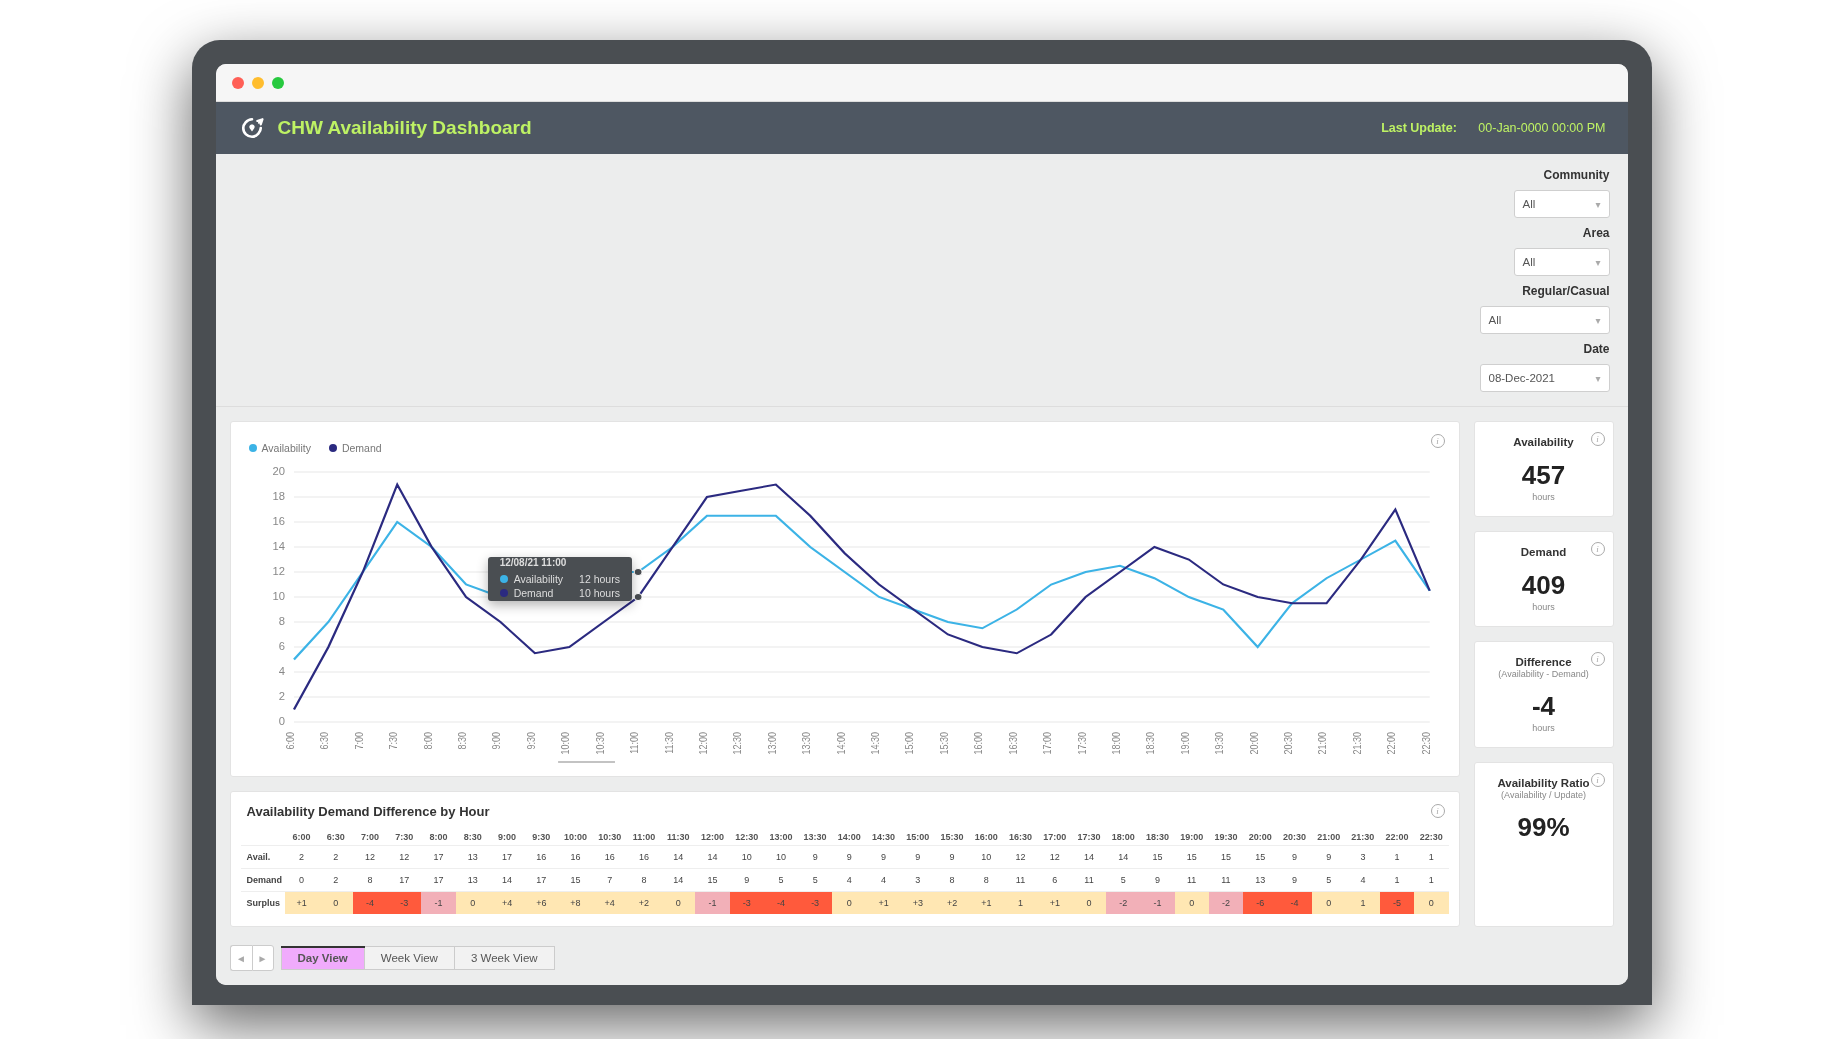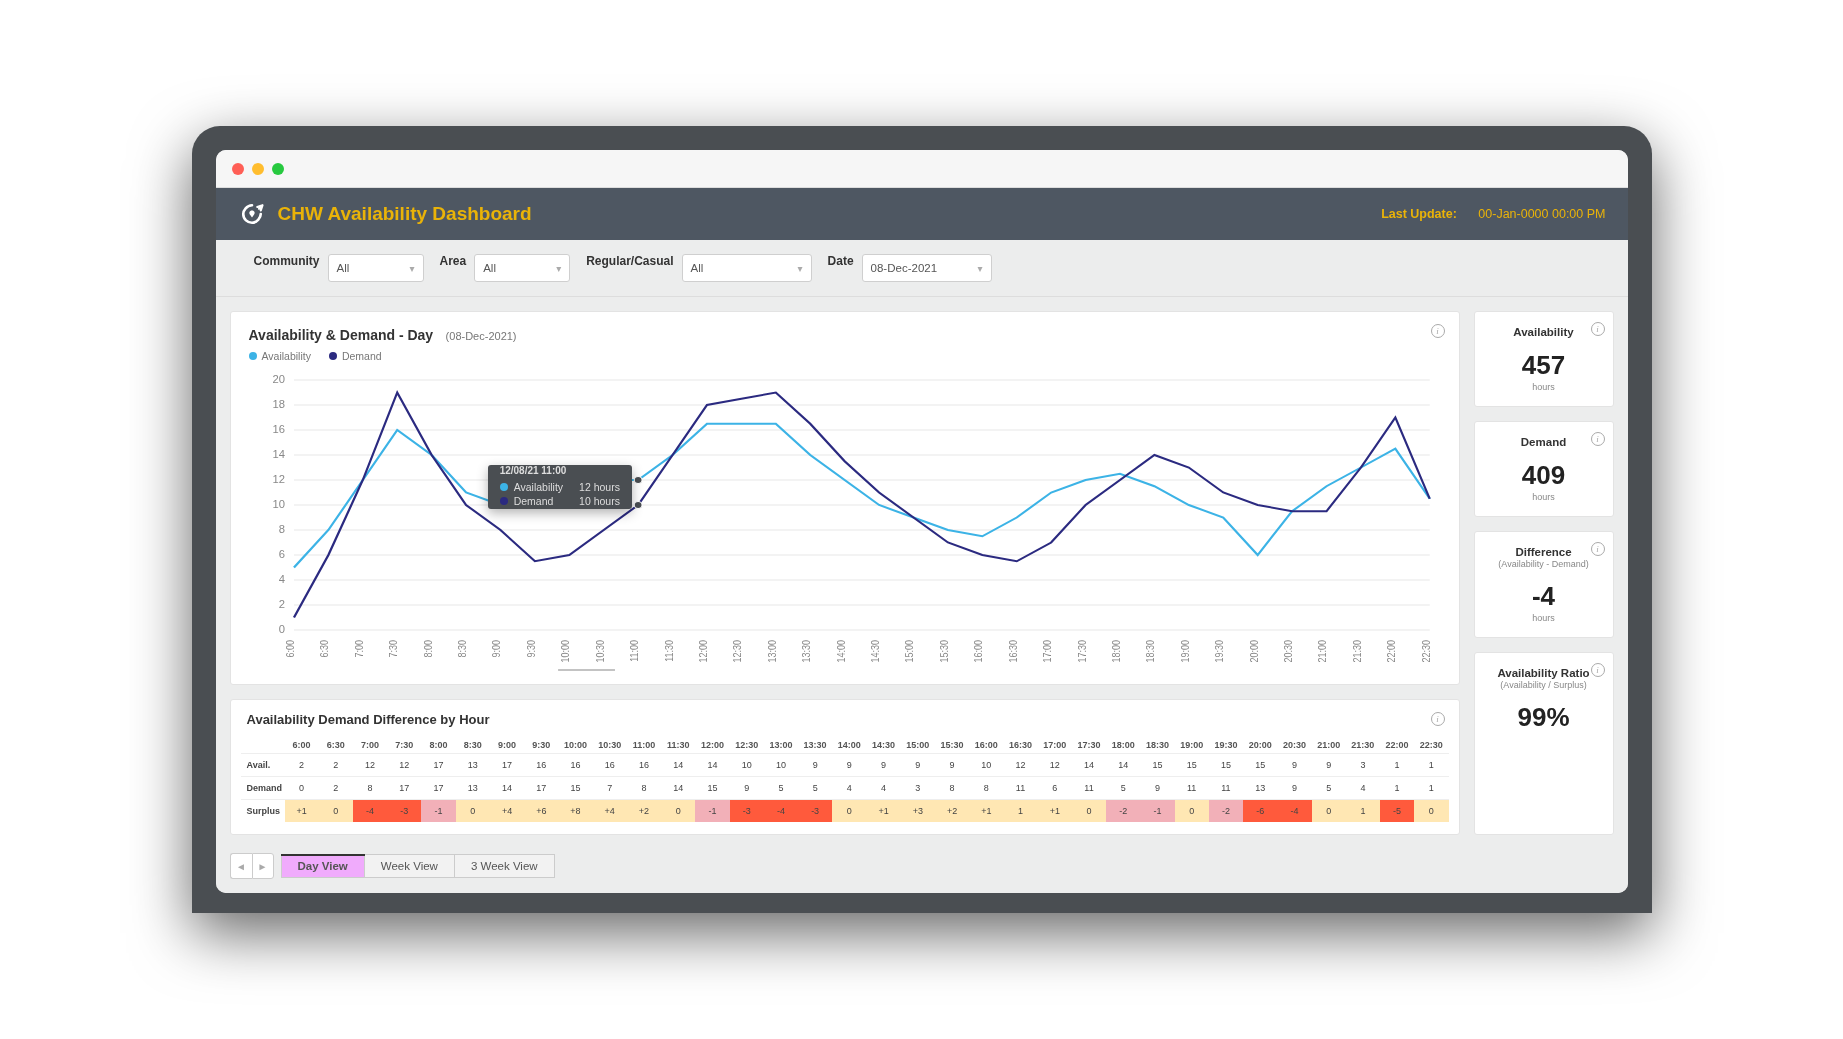--- a/index.html
+++ b/index.html
@@ -4,26 +4,26 @@
 <style>
   * { box-sizing: border-box; margin: 0; padding: 0; font-family: Arial, sans-serif; }
   body { background: #fff; display: flex; align-items: center; justify-content: center; min-height: 100vh; padding: 40px; }
   .laptop { background: #4a4e52; border-radius: 28px 28px 0 0; padding: 24px 24px 20px 24px; width: 1460px; box-shadow: 0 20px 60px rgba(0,0,0,0.6); position: relative; }
   .screen { background: #eceded; border-radius: 10px; overflow: hidden; }
   .titlebar { background: #f6f6f6; height: 38px; display: flex; align-items: center; padding: 0 16px; gap: 8px; border-bottom: 1px solid #ddd; }
   .dot { width: 12px; height: 12px; border-radius: 50%; }
   .dot.red { background: #ff5f56; }
   .dot.yellow { background: #ffbd2e; }
   .dot.green { background: #27c93f; }
-  .header { background: #4e5762; color: #eab308; display: flex; align-items: center; justify-content: space-between; padding: 12px 22px; }
+  .header { background: #4e5762; color: #bef264; display: flex; align-items: center; justify-content: space-between; padding: 12px 22px; }
   .header-left { display: flex; align-items: center; gap: 12px; }
   .header-title { font-size: 19px; font-weight: bold; }
   .header-right { font-size: 12.5px; }
   .header-right .lbl { font-weight: bold; margin-right: 18px; }
-  .filters { background: #eceded; padding: 14px 38px; display: flex; align-items: flex-start; gap: 8px; border-bottom: 1px solid #ddd; }
+  .filters { background: #eceded; padding: 14px 18px; display: flex; align-items: flex-end; gap: 8px; border-bottom: 1px solid #ddd; flex-direction: column; }
   .filter-label { font-size: 12px; font-weight: bold; color: #333; }
   .select { background: #fff; border: 1px solid #cfcfcf; border-radius: 3px; height: 28px; display: flex; align-items: center; justify-content: space-between; font-size: 11.5px; color: #555; padding: 0 8px; min-width: 96px; }
   .select.wide { min-width: 130px; }
   .chev { color: #aaa; font-size: 10px; }
   .content { display: flex; gap: 14px; padding: 14px 14px 10px 14px; background: #eceded; }
   .main { flex: 1; display: flex; flex-direction: column; gap: 14px; }
   .side { width: 140px; display: flex; flex-direction: column; gap: 14px; }
   .card { background: #fff; border: 1px solid #e3e3e3; border-radius: 3px; position: relative; }
   .chart-card { padding: 14px 18px 12px 18px; }
   .chart-title { font-size: 14px; font-weight: bold; color: #333; display: inline; }
@@ -111,24 +111,20 @@
         <span>08-Dec-2021</span>
         <span class="chev">▾</span>
       </div>
     </div>
 
     <div class="content">
       <div class="main">
 
         <div class="card chart-card">
           <span class="info-icon">i</span>
-          <div>
-            <span class="chart-title">Availability &amp; Demand - Day</span>
-            <span class="chart-subtitle">(08-Dec-2021)</span>
-          </div>
           <div class="legend">
             <div class="legend-item">
               <span class="legend-dot avail"></span>
               <span>Availability</span>
             </div>
             <div class="legend-item">
               <span class="legend-dot demand"></span>
               <span>Demand</span>
             </div>
           </div>
@@ -387,21 +383,21 @@
         <div class="card stat-card">
           <span class="info-icon">i</span>
           <div class="stat-label">Difference</div>
           <div class="stat-sublabel">(Availability - Demand)</div>
           <div class="stat-value">-4</div>
           <div class="stat-unit">hours</div>
         </div>
         <div class="card stat-card" style="flex:1">
           <span class="info-icon">i</span>
           <div class="stat-label">Availability Ratio</div>
-          <div class="stat-sublabel">(Availability / Surplus)</div>
+          <div class="stat-sublabel">(Availability / Update)</div>
           <div class="stat-value">99%</div>
         </div>
       </div>
     </div>
 
     <div class="tabs">
       <div class="tab-arrows">
         <div class="tab-arrow">◄</div>
         <div class="tab-arrow">►</div>
       </div>

